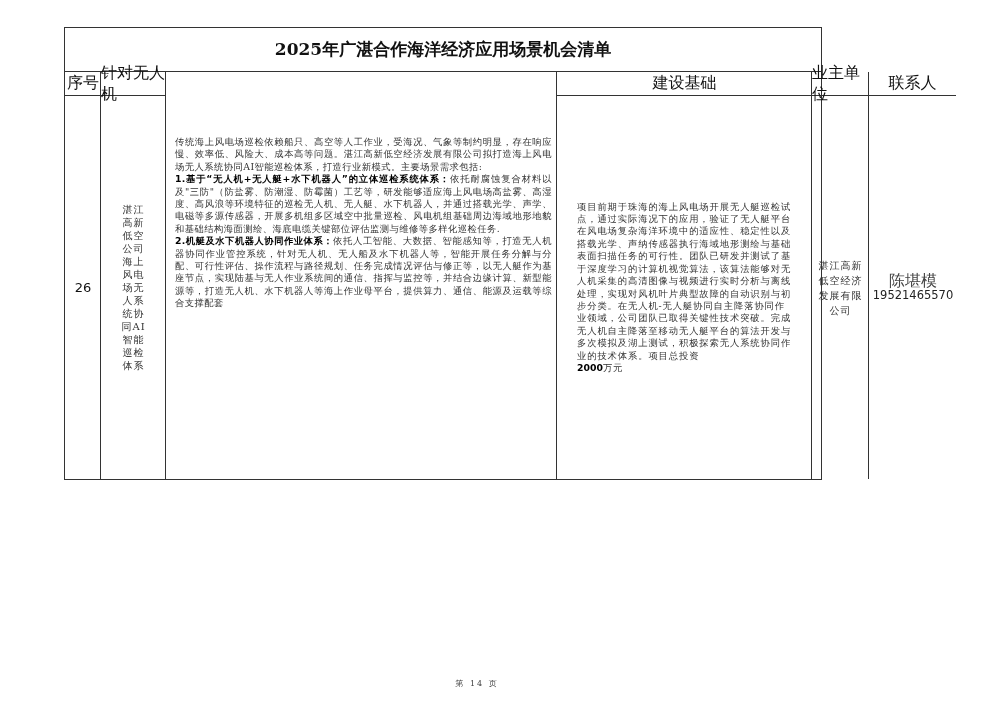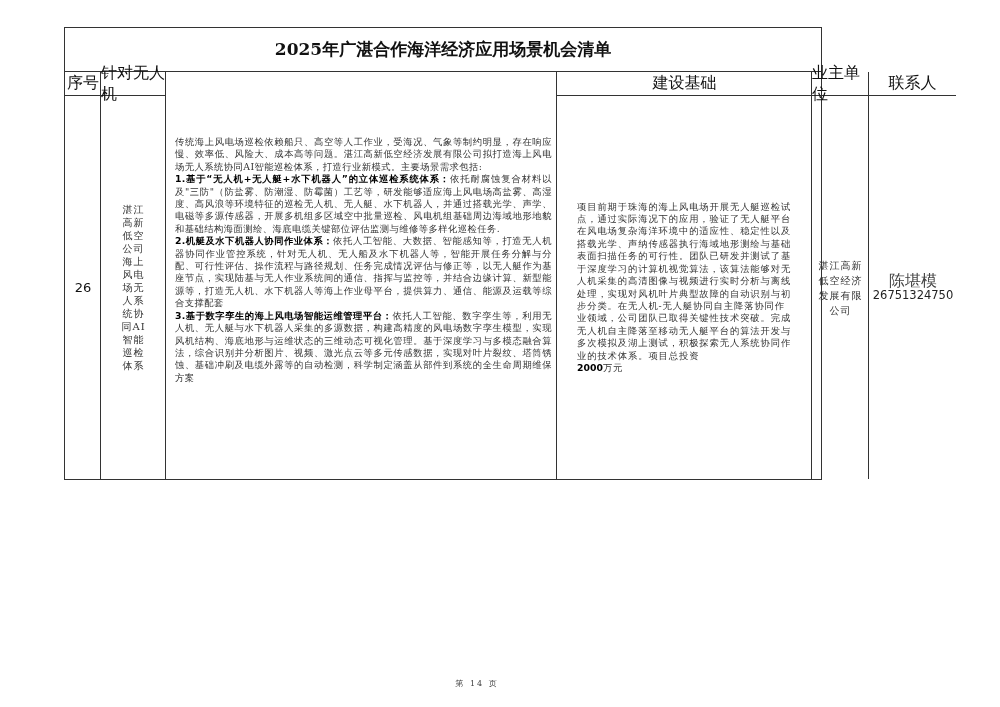--- a/index.html
+++ b/index.html
@@ -54,28 +54,27 @@
   <div class="vline" style="left:746px;"></div>
   <div class="vline" style="left:803px;"></div>
 
   <div class="cell c-no" style="left:0;width:36px;">26</div>
   <div class="cell c-name" style="left:37px;width:63px;">湛江高新低空公司海上风电场无人系统协同AI智能巡检体系</div>
 
   <div class="cell c-demand" style="left:102px;width:389px;padding-left:8px;">
     <p>传统海上风电场巡检依赖船只、高空等人工作业，受海况、气象等制约明显，存在响应慢、效率低、风险大、成本高等问题。湛江高新低空经济发展有限公司拟打造海上风电场无人系统协同AI智能巡检体系，打造行业新模式。主要场景需求包括:</p>
     <p><b>1.基于“无人机+无人艇+水下机器人”的立体巡检系统体系：</b><span>依托耐腐蚀复合材料以及"三防"（防盐雾、防潮湿、防霉菌）工艺等，研发能够适应海上风电场高盐雾、高湿度、高风浪等环境特征的巡检无人机、无人艇、水下机器人，并通过搭载光学、声学、电磁等多源传感器，开展多机组多区域空中批量巡检、风电机组基础周边海域地形地貌和基础结构海面测绘、海底电缆关键部位评估监测与维修等多样化巡检任务.</span></p>
     <p><b>2.机艇及水下机器人协同作业体系：</b><span>依托人工智能、大数据、智能感知等，打造无人机器协同作业管控系统，针对无人机、无人船及水下机器人等，智能开展任务分解与分配、可行性评估、操作流程与路径规划、任务完成情况评估与修正等，以无人艇作为基座节点，实现陆基与无人作业系统间的通信、指挥与监控等，并结合边缘计算、新型能源等，打造无人机、水下机器人等海上作业母平台，提供算力、通信、能源及运载等综合支撑配套</span></p>
-    <p><b>3.基于数字孪生的海上风电场智能运维管理平台：</b><span>依托人工智能、数字孪生等，利用无人机、无人艇与水下机器人采集的多源数据，构建高精度的风电场数字孪生模型，实现风机结构、海底地形与运维状态的三维动态可视化管理。基于深度学习与多模态融合算法，综合识别并分析图片、视频、激光点云等多元传感数据，实现对叶片裂纹、塔筒锈蚀、基础冲刷及电缆外露等的自动检测，科学制定涵盖从部件到系统的全生命周期维保方案</span></p>
   </div>
 
   <div class="cell c-basis" style="left:493px;width:253px;">
     <div><span>项目前期于珠海的海上风电场开展无人艇巡检试点，通过实际海况下的应用，验证了无人艇平台在风电场复杂海洋环境中的适应性、稳定性以及搭载光学、声纳传感器执行海域地形测绘与基础表面扫描任务的可行性。团队已研发并测试了基于深度学习的计算机视觉算法，该算法能够对无人机采集的高清图像与视频进行实时分析与离线处理，实现对风机叶片典型故障的自动识别与初步分类。在无人机-无人艇协同自主降落协同作业领域，公司团队已取得关键性技术突破。完成无人机自主降落至移动无人艇平台的算法开发与多次模拟及湖上测试，积极探索无人系统协同作业的技术体系。项目总投资</span><br><b>2000</b><span>万元</span></div>
   </div>
 
   <div class="cell c-owner" style="left:748px;width:55px;">湛江高新低空经济发展有限公司</div>
 
   <div class="cell c-contact" style="left:805px;width:86px;">
     <span class="nm">陈堪模</span>
-    <span>26751324750</span>
+    <span>19521465570</span>
   </div>
 </div>
 
 <div class="footer">第 14 页</div>
 
 </body></html>

